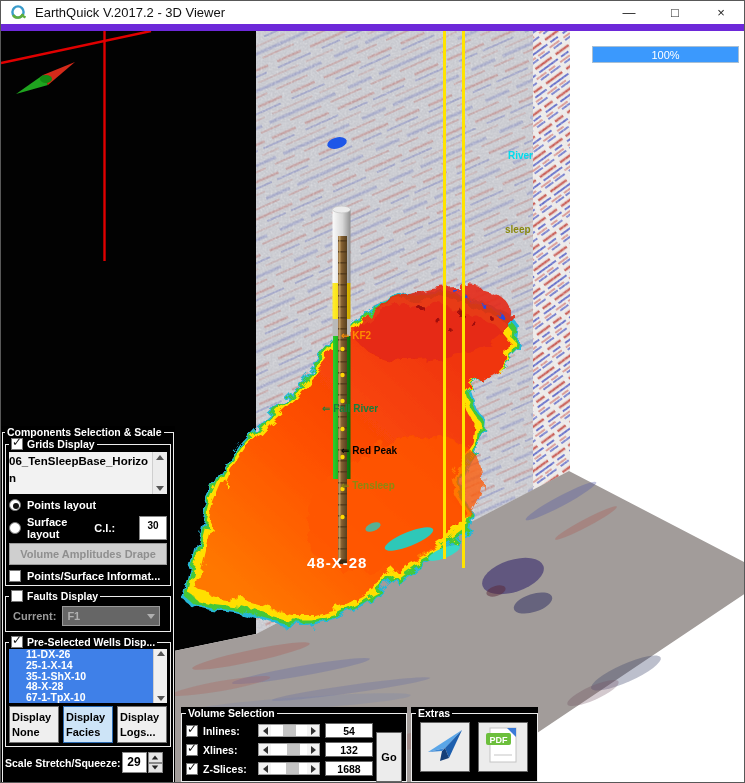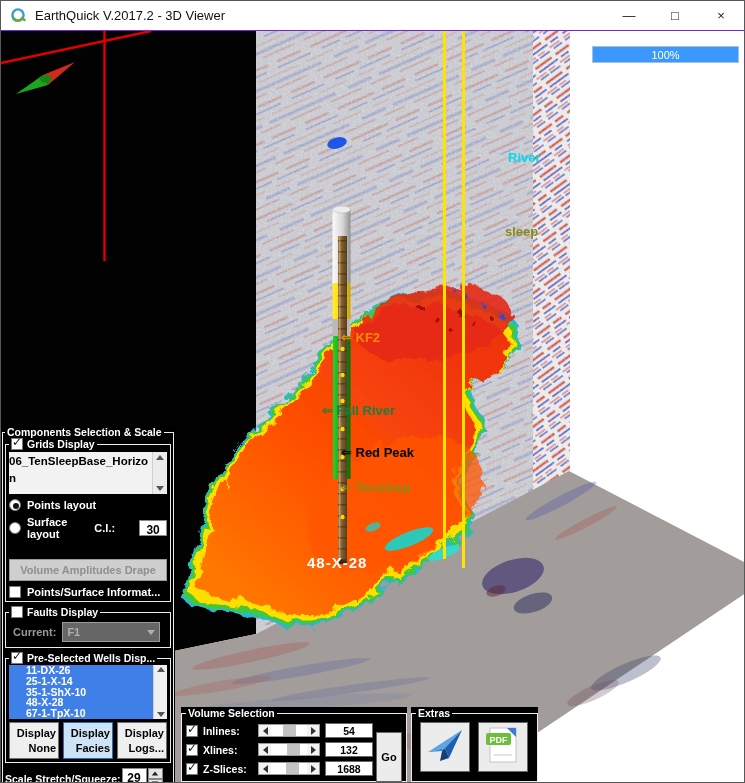--- a/index.html
+++ b/index.html
@@ -1,28 +1,28 @@
 <!DOCTYPE html>
 <html><head>
 <meta charset="utf-8">
 <style>
   html,body{margin:0;padding:0;background:#777;}
   *{box-sizing:border-box;}
   .window{position:relative;width:745px;height:783px;background:#fff;border:1px solid #585858;
           font-family:"Liberation Sans","DejaVu Sans",sans-serif;overflow:hidden;}
   
-  .titlebar{position:absolute;left:0;top:0;width:100%;height:30px;background:#fff;display:flex;align-items:center;border-bottom:1px solid #6d28d9;}
+  .titlebar{position:absolute;left:0;top:0;width:100%;height:30px;background:#fff;display:flex;align-items:center;border-bottom:7px solid #6d28d9;}
   .logo{width:17px;height:17px;margin:0 8px 0 9px;flex:0 0 auto;}
   .title{font-size:13px;color:#111;}
   .winbtns{margin-left:auto;display:flex;height:100%;}
   .wbtn{width:46px;height:100%;display:flex;align-items:center;justify-content:center;font-size:13px;color:#222;cursor:default;}
   
   .viewport{position:absolute;left:0;top:30px;width:745px;height:753px;background:#fff;overflow:hidden;}
   .scene{position:absolute;left:0;top:0;}
-  .slbl{position:absolute;font-weight:700;font-size:13px;white-space:nowrap;}
+  .slbl{position:absolute;font-weight:700;font-size:10px;white-space:nowrap;}
   .lbl0{left:507px;top:119px;color:#00dcec;}
   .lbl1{left:504px;top:193px;color:#8a8a10;}
   .lbl2{left:340px;top:299px;color:#ff8c00;}
   .lbl3{left:321px;top:372px;color:#15803d;}
   .lbl4{left:340px;top:414px;color:#000000;}
   .lbl5{left:340px;top:449px;color:#8a8a10;}
   .lbl6{left:306px;top:523px;color:#ffffff;font-size:15px;letter-spacing:1px;}
   .progress{position:absolute;left:591px;top:15px;width:147px;height:17px;border:1px solid #a8bfd4;background:#fff;}
   .progress .fill{width:100%;height:100%;background:#3b99fd;color:#fff;font-size:11px;display:flex;align-items:center;justify-content:center;}
   
@@ -36,34 +36,34 @@
   .tri-r{width:0;height:0;border-top:4px solid transparent;border-bottom:4px solid transparent;border-left:5px solid #333;}
   fieldset{border:1px solid #ececec;margin:0;padding:1px 3px 3px;}
   legend{font-size:10.5px;font-weight:700;color:#fff;padding:0 2px;display:flex;align-items:center;gap:4px;white-space:nowrap;}
   
   .leftpanel{position:absolute;left:0;top:395px;width:174px;height:358px;background:#000;color:#fff;padding:0;}
   .fs-outer{position:absolute;left:1px;top:0;width:172px;height:357px;padding:0 2px 2px;}
   .hlist{height:42px;background:#f2f2f2;position:relative;margin-top:1px;}
   .hlist .txt{font-size:11.5px;font-weight:700;color:#000;line-height:1.45;padding:1px 0;width:calc(100% - 16px);word-break:break-all;}
   .vsb{position:absolute;right:0;top:0;width:15px;height:100%;background:#ececec;border-left:1px solid #cfcfcf;display:flex;flex-direction:column;justify-content:space-between;align-items:center;padding:3px 0;}
   .rrow{display:flex;align-items:center;gap:6px;margin-top:5px;font-size:11px;font-weight:700;}
-  .ci-input{width:34px;height:16px;background:#fff;color:#000;border:1px solid #888;font-size:12px;font-weight:700;text-align:center;line-height:18px;margin-left:18px;}
-  .drape{margin-top:19px;width:100%;height:22px;background:#cfcfcf;border:1px solid #9a9a9a;color:#8f8f8f;font-size:11px;font-weight:700;display:flex;align-items:center;justify-content:center;}
+  .ci-input{width:34px;height:24px;background:#fff;color:#000;border:1px solid #888;font-size:10px;font-weight:700;text-align:center;line-height:18px;margin-left:18px;}
+  .drape{margin-top:3px;width:100%;height:22px;background:#cfcfcf;border:1px solid #9a9a9a;color:#8f8f8f;font-size:11px;font-weight:700;display:flex;align-items:center;justify-content:center;}
   .inforow{display:flex;align-items:center;gap:6px;margin-top:5px;font-size:11px;font-weight:700;}
   .fs-faults{margin-top:4px;}
   .curow{display:flex;align-items:center;gap:6px;margin:3px 0 2px 4px;}
   .culbl{font-size:11px;font-weight:700;color:#9a9a9a;}
   .combo{width:98px;height:20px;background:#666;border:1px solid #9a9a9a;color:#b0b0b0;font-size:11px;font-weight:700;display:flex;align-items:center;padding:0 4px;}
   .combo .tri-dn{margin-left:auto;border-top-color:#b0b0b0;}
   .fs-wells{margin-top:4px;}
   .wlist{height:54px;background:#fff;position:relative;overflow:hidden;}
   .wrow{height:10.8px;background:#3f80e8;color:#fff;font-size:10.5px;font-weight:600;line-height:10.8px;padding-left:17px;width:calc(100% - 14px);}
   .wsb{position:absolute;right:0;top:0;width:14px;height:100%;background:#f0f0f0;border-left:1px solid #cfcfcf;display:flex;flex-direction:column;justify-content:space-between;align-items:center;padding:2px 0;}
   .btnrow{display:flex;gap:4px;margin-top:3px;}
-  .dbtn{flex:1;height:37px;background:#efefef;border:1px solid #707070;color:#000;font-size:11px;font-weight:700;text-align:right;line-height:1.3;display:flex;align-items:center;justify-content:center;padding:0 2px;}
+  .dbtn{flex:1;height:37px;background:#efefef;border:1px solid #707070;color:#000;font-size:11px;font-weight:700;text-align:left;line-height:1.3;display:flex;align-items:center;justify-content:center;padding:0 2px;}
   .dbtn.active{background:#cde4f7;border-color:#2b6cb5;}
   .scalerow{display:flex;align-items:center;gap:1px;margin-top:5px;}
   .scalelbl{font-size:10.5px;font-weight:700;color:#fff;white-space:nowrap;}
   .spinval{width:25px;height:21px;background:#fff;color:#000;border:1px solid #888;font-size:12px;font-weight:700;text-align:center;line-height:19px;}
   .spincol{width:15px;height:21px;display:flex;flex-direction:column;}
   .spinbtn{flex:1;background:#e4e4e4;border:1px solid #888;display:flex;align-items:center;justify-content:center;}
   .spinbtn .tri-up{border-bottom-color:#222;transform:scale(.8);}
   .spinbtn .tri-dn{border-top-color:#222;transform:scale(.8);}
   
   .volpanel{position:absolute;left:180px;top:676px;width:226px;height:75px;background:#000;color:#fff;}

